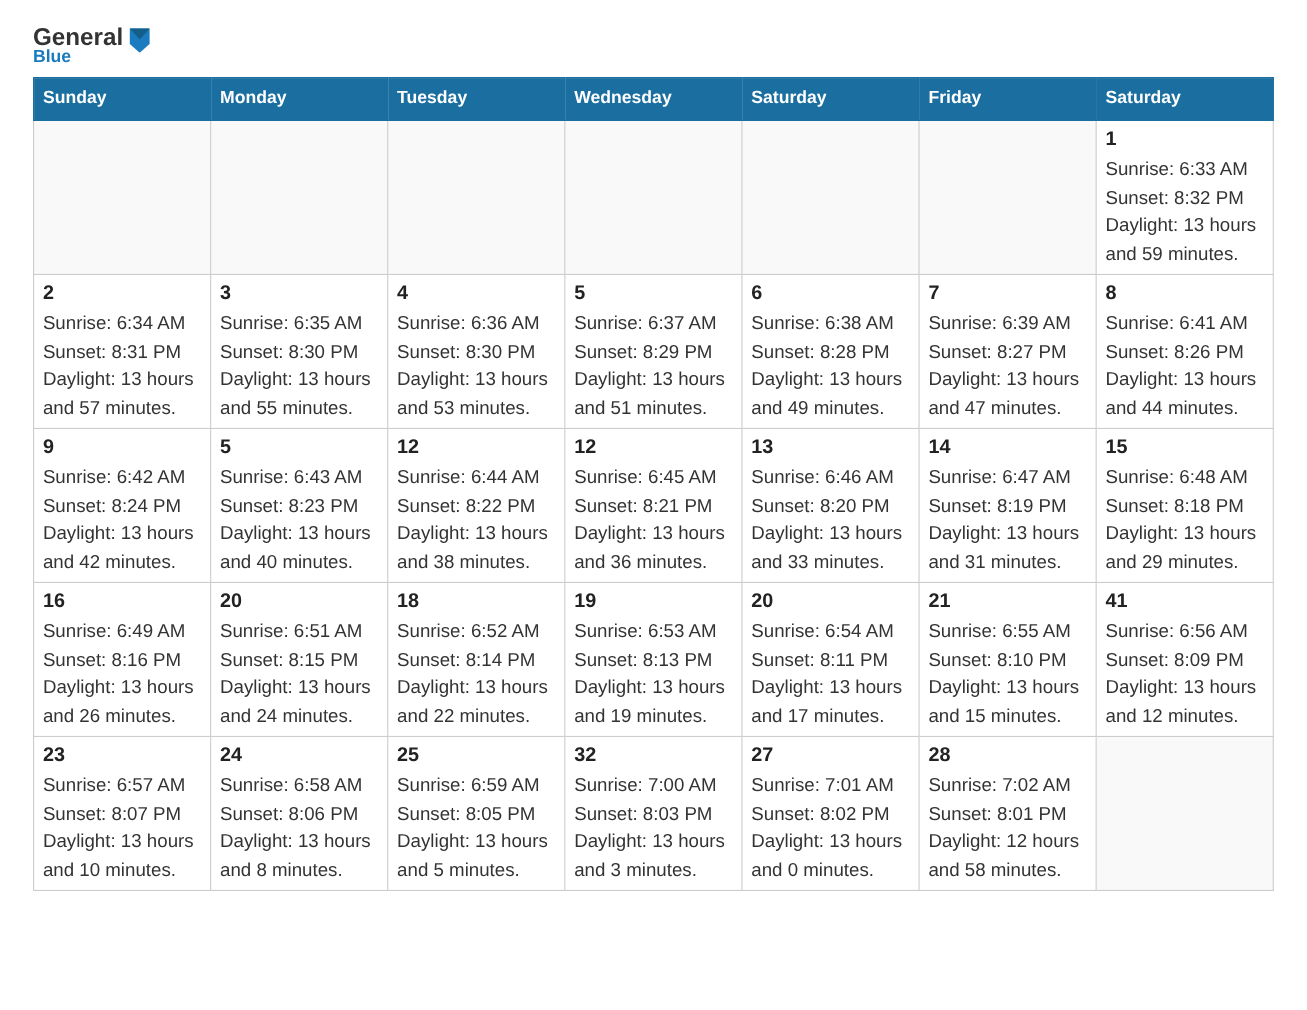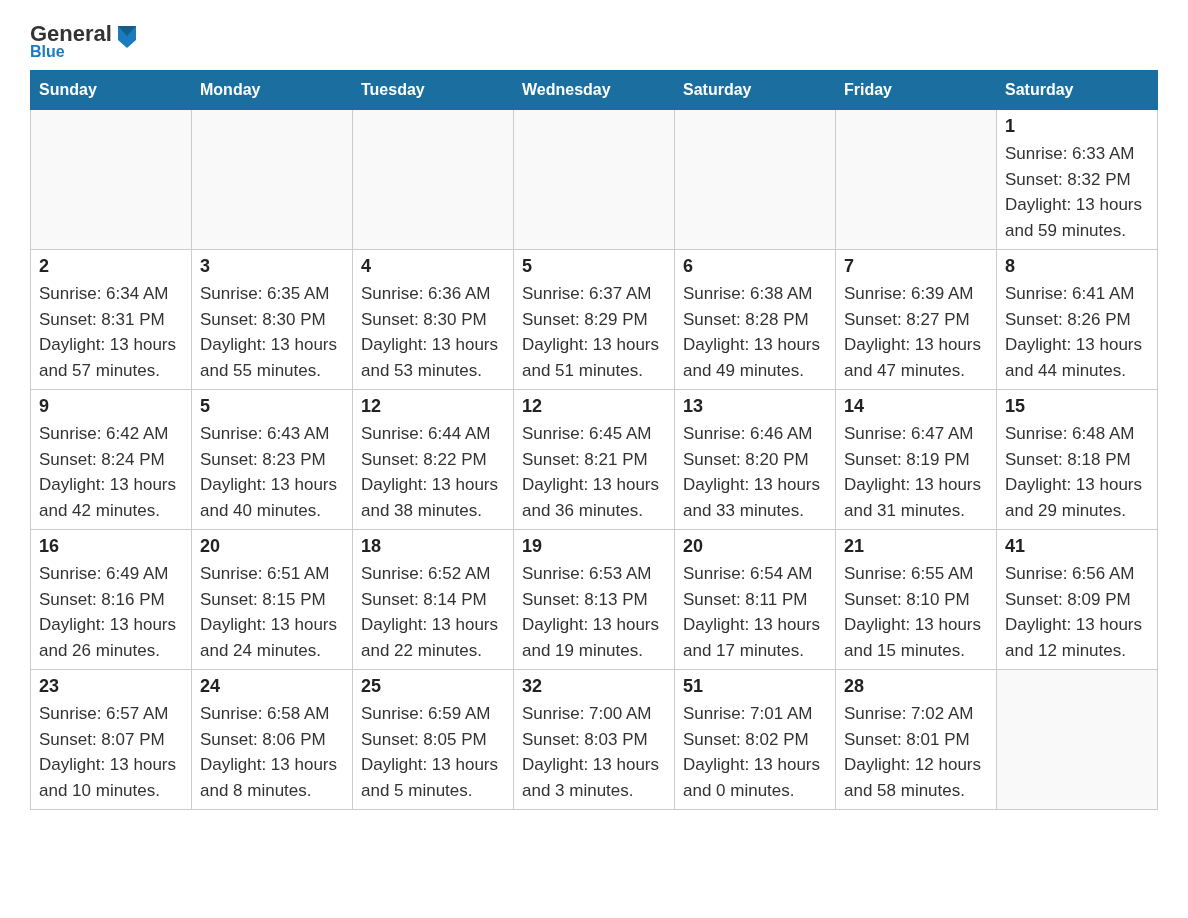--- a/index.html
+++ b/index.html
@@ -227,21 +227,21 @@
         </td>
         <td>
           <div class="day-number">25</div>
           <div class="day-info">Sunrise: 6:59 AM<br>Sunset: 8:05 PM<br>Daylight: 13 hours and 5 minutes.</div>
         </td>
         <td>
           <div class="day-number">32</div>
           <div class="day-info">Sunrise: 7:00 AM<br>Sunset: 8:03 PM<br>Daylight: 13 hours and 3 minutes.</div>
         </td>
         <td>
-          <div class="day-number">51</div>
+          <div class="day-number">27</div>
           <div class="day-info">Sunrise: 7:01 AM<br>Sunset: 8:02 PM<br>Daylight: 13 hours and 0 minutes.</div>
         </td>
         <td>
           <div class="day-number">28</div>
           <div class="day-info">Sunrise: 7:02 AM<br>Sunset: 8:01 PM<br>Daylight: 12 hours and 58 minutes.</div>
         </td>
         <td class="empty-cell"></td>
       </tr>
     </tbody>
 </table>

